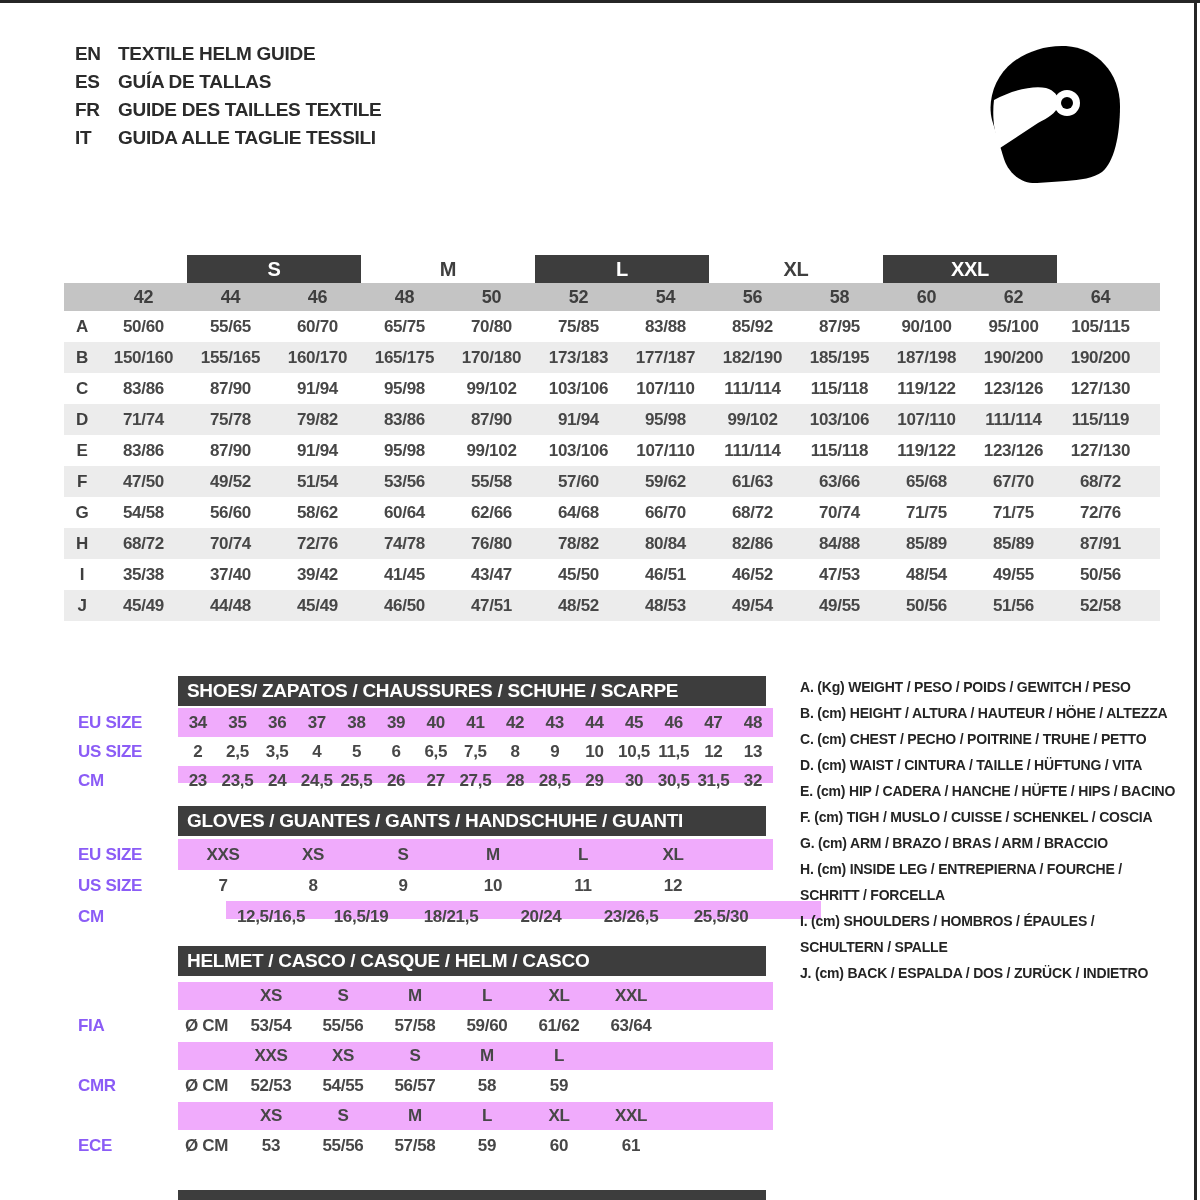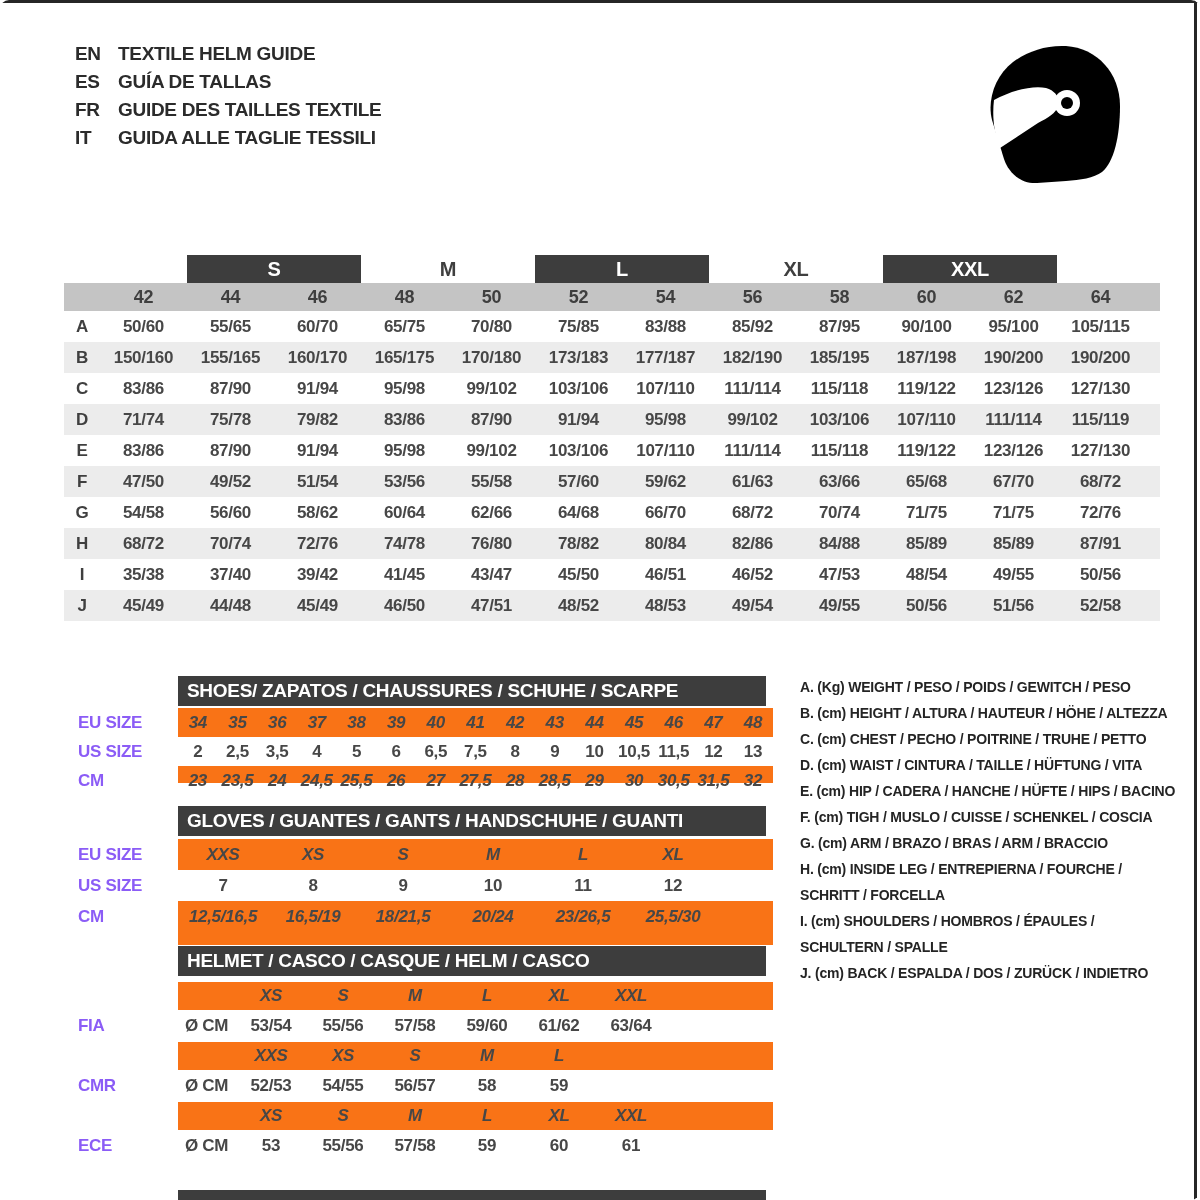--- a/index.html
+++ b/index.html
@@ -1,19 +1,19 @@
 <!DOCTYPE html>
 <html><head>
 <meta charset="utf-8">
 <style>
   html,body{margin:0;padding:0;background:#fff;}
   .sheet{
     position:relative;width:1200px;height:1200px;overflow:hidden;background:#fff;
     font-family:"Liberation Sans","DejaVu Sans",sans-serif;font-weight:bold;
-    color:#3f3f3f;letter-spacing:-0.3px;border-radius:9px;
+    color:#3f3f3f;letter-spacing:-0.3px;
   }
   .edge{position:absolute;background:#262626;}
   .edge.top{left:0;top:0;width:1200px;height:3px;}
   .edge.right{left:1194px;top:0;width:3px;height:1200px;}
   .edge.bottom{left:178px;top:1190px;width:588px;height:10px;background:#3d3d3d;}
 
   
   .langs{position:absolute;left:75px;top:40px;font-size:19px;color:#2b2b2b;}
   .lang-row{display:grid;grid-template-columns:43px auto;height:28px;line-height:28px;}
 
@@ -33,21 +33,21 @@
   .mrow .rlabel{text-align:center;font-size:17px;color:#3f3f3f;}
   .mrow .cell{text-align:center;}
 
   
   .bar{position:absolute;left:178px;width:588px;height:30px;line-height:30px;
        background:#3d3d3d;color:#fff;font-size:19px;padding-left:9px;box-sizing:border-box;}
 
   
   .srow{position:absolute;left:178px;width:595px;display:grid;text-align:center;
         font-size:17px;color:#474747;}
-  .srow.gray{background:#f97316;font-style:italic;}
+  .srow.gray{background:#f0abfc;}
   .g15{grid-template-columns:repeat(15,39.66px);}
   .g6{grid-template-columns:repeat(6,90px);}
   .gh{grid-template-columns:57px repeat(6,72px);}
   .srow .cell{text-align:center;}
 
   .sidelabel{position:absolute;left:78px;font-size:17px;color:#8b5cf6;}
 
   
   .legend{position:absolute;left:800px;top:674px;width:402px;}
   .leg-item{font-size:14px;line-height:26px;color:#242424;white-space:pre-line;letter-spacing:-0.2px;}
@@ -337,21 +337,21 @@
         <div class="cell">XL</div>
       </div>
       <div class="srow g6" style="top: 870px; height: 31px; line-height: 31px;">
         <div class="cell">7</div>
         <div class="cell">8</div>
         <div class="cell">9</div>
         <div class="cell">10</div>
         <div class="cell">11</div>
         <div class="cell">12</div>
       </div>
-      <div class="srow g6 gray" style="top: 901px; height: 44px; line-height: 31px;">
+      <div class="srow g6 gray" style="top: 901px; height: 18px; line-height: 31px; margin-left: 48px;">
         <div class="cell">12,5/16,5</div>
         <div class="cell">16,5/19</div>
         <div class="cell">18/21,5</div>
         <div class="cell">20/24</div>
         <div class="cell">23/26,5</div>
         <div class="cell">25,5/30</div>
       </div>
     </div>
 
   <div class="bar" style="top:946px">HELMET / CASCO / CASQUE / HELM / CASCO</div>

